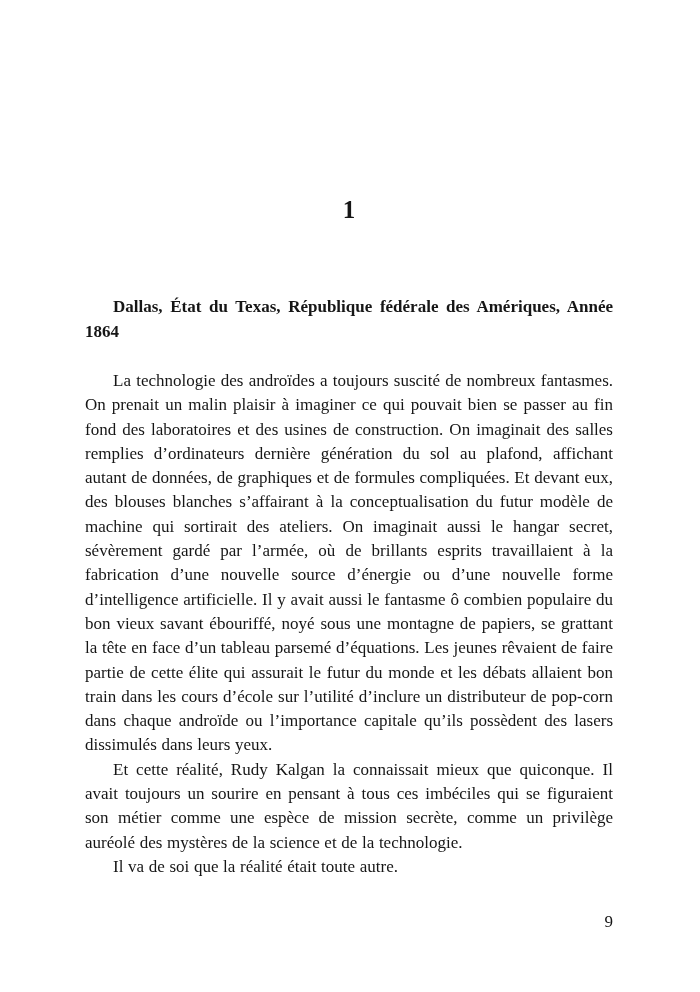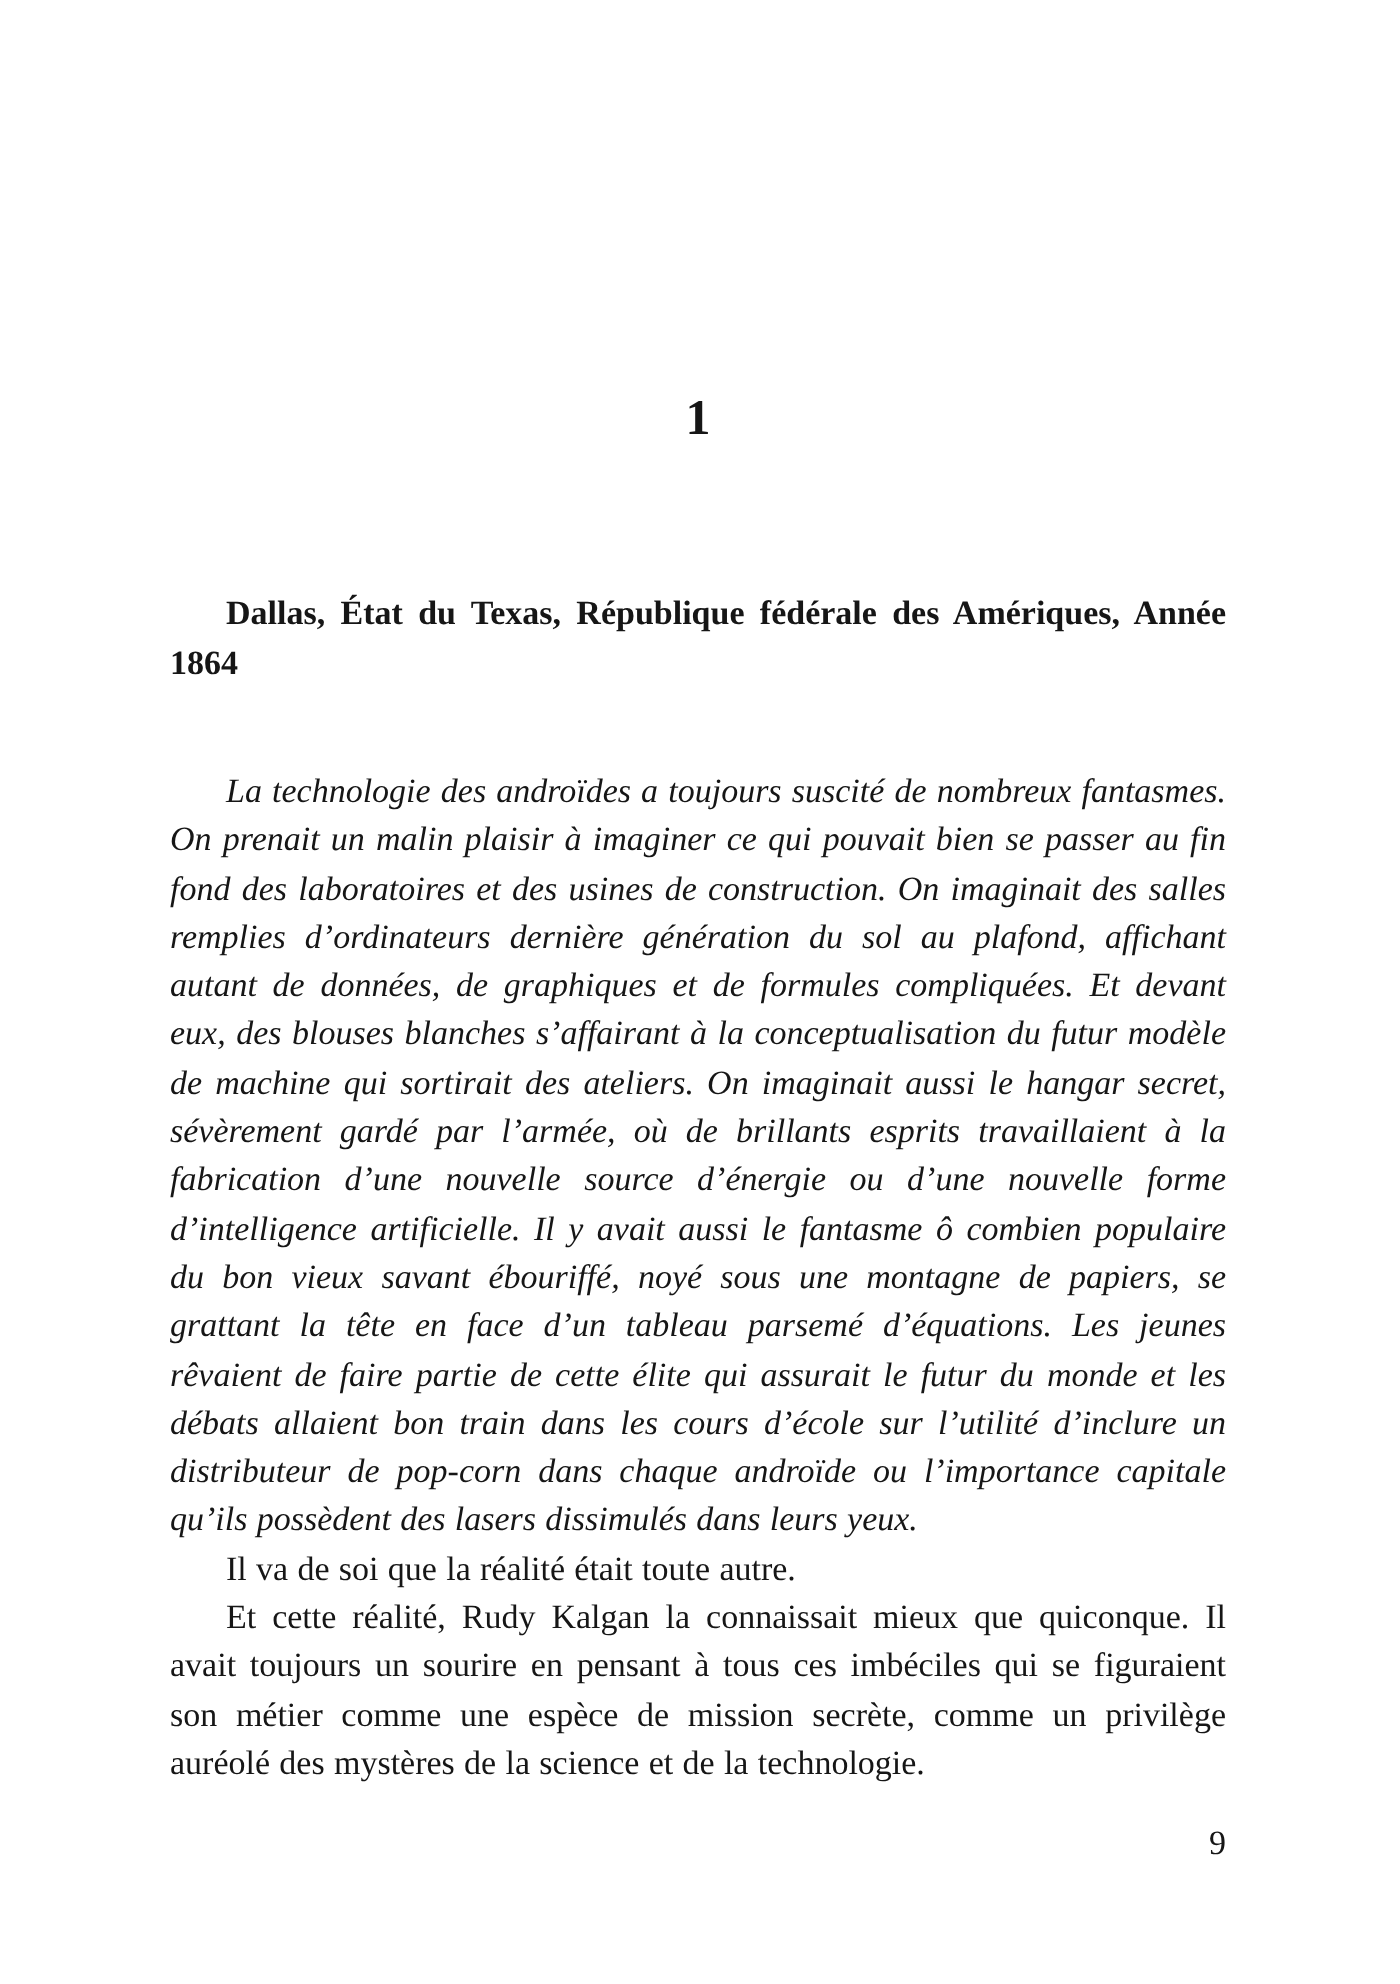--- a/index.html
+++ b/index.html
@@ -40,37 +40,36 @@
   }
   .body-paragraph {
     margin: 0;
     font-size: 17px;
     line-height: 24.3px;
     text-align: justify;
     text-indent: 28px;
     word-spacing: 0.4px;
   }
   .body-paragraph.first {
-    margin-top: 40px;
-    font-style: italic;
+    margin-top: 25px;
   }
   .page-number {
     position: absolute;
     top: 910px;
     right: 87px;
     font-size: 17px;
     line-height: 24px;
     text-align: right;
   }
 </style>
 </head>
 <body>
 
 <div class="page">
   <div class="content">
     <div class="chapter-number">1</div>
     <h1 class="chapter-heading">Dallas, État du Texas, République fédérale des Amériques, Année 1864</h1>
     <p class="body-paragraph first">La technologie des androïdes a toujours suscité de nombreux fantasmes. On prenait un malin plaisir à imaginer ce qui pouvait bien se passer au fin fond des laboratoires et des usines de construction. On imaginait des salles remplies d’ordinateurs dernière génération du sol au plafond, affichant autant de données, de graphiques et de formules compliquées. Et devant eux, des blouses blanches s’affairant à la conceptualisation du futur modèle de machine qui sortirait des ateliers. On imaginait aussi le hangar secret, sévèrement gardé par l’armée, où de brillants esprits travaillaient à la fabrication d’une nouvelle source d’énergie ou d’une nouvelle forme d’intelligence artificielle. Il y avait aussi le fantasme ô combien populaire du bon vieux savant ébouriffé, noyé sous une montagne de papiers, se grattant la tête en face d’un tableau parsemé d’équations. Les jeunes rêvaient de faire partie de cette élite qui assurait le futur du monde et les débats allaient bon train dans les cours d’école sur l’utilité d’inclure un distributeur de pop-corn dans chaque androïde ou l’importance capitale qu’ils possèdent des lasers dissimulés dans leurs yeux.</p>
+    <p class="body-paragraph">Et cette réalité, Rudy Kalgan la connaissait mieux que quiconque. Il avait toujours un sourire en pensant à tous ces imbéciles qui se figuraient son métier comme une espèce de mission secrète, comme un privilège auréolé des mystères de la science et de la technologie.</p>
     <p class="body-paragraph">Il va de soi que la réalité était toute autre.</p>
-    <p class="body-paragraph">Et cette réalité, Rudy Kalgan la connaissait mieux que quiconque. Il avait toujours un sourire en pensant à tous ces imbéciles qui se figuraient son métier comme une espèce de mission secrète, comme un privilège auréolé des mystères de la science et de la technologie.</p>
   </div>
   <div class="page-number">9</div>
 </div>
 
 </body></html>

